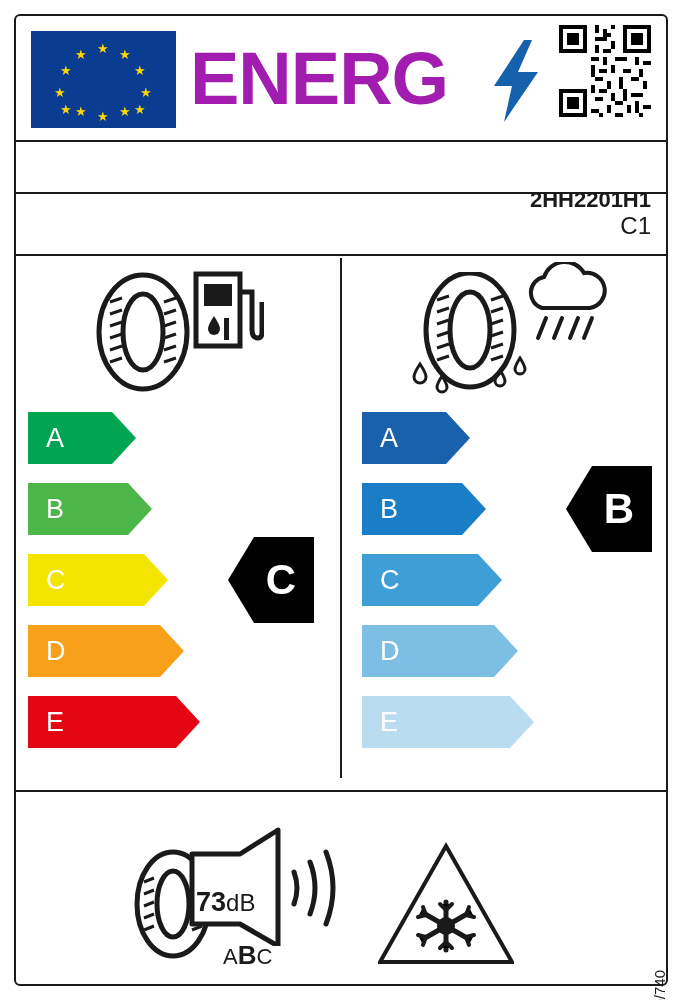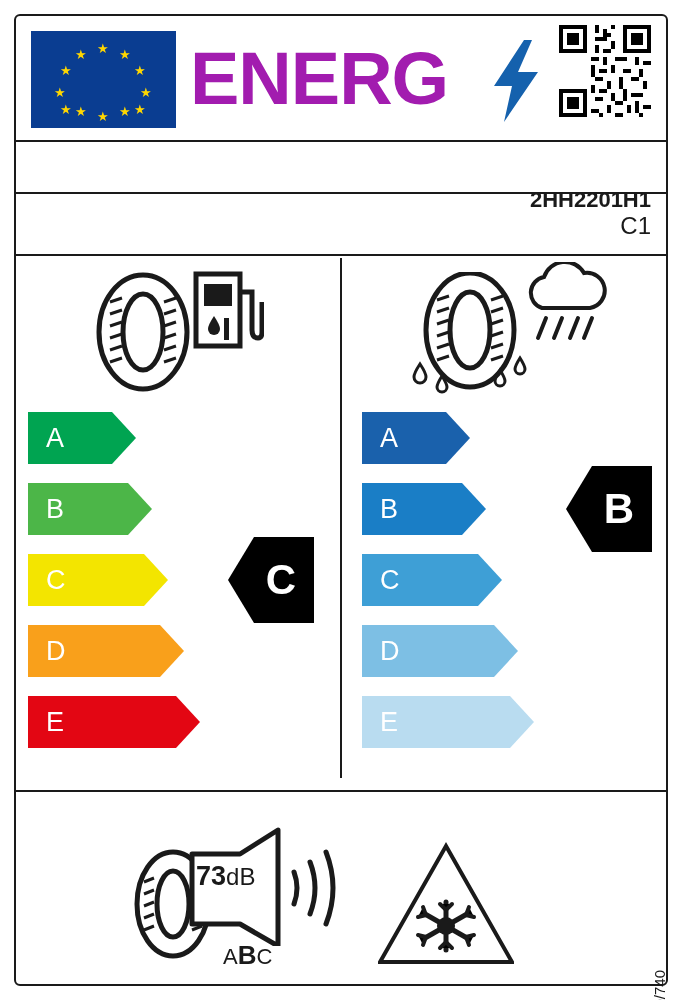--- a/index.html
+++ b/index.html
@@ -29,21 +29,21 @@
 
   
   .bar{position:absolute;height:52px;display:flex;align-items:center;}
   .bar .txt{position:absolute;left:18px;color:#fff;font-size:27px;font-weight:normal;}
 
   .grade{position:absolute;width:86px;height:86px;}
   .grade .g{position:absolute;left:0;top:0;width:68px;height:86px;display:flex;align-items:center;justify-content:center;color:#fff;font-size:42px;font-weight:bold;}
 
   
   .hdiv{position:absolute;left:16px;top:790px;width:650px;height:2px;background:#1a1a1a;}
-  .db{position:absolute;font-size:27px;font-weight:bold;}
+  .db{position:absolute;font-size:27px;font-weight:bold;margin-top:26px;}
   .dbunit{font-weight:normal;font-size:24px;}
   .abc{position:absolute;font-size:22px;}
   .abc b{font-size:26px;}
   .vtext{position:absolute;right:14px;bottom:30px;font-size:15px;transform:rotate(-90deg);transform-origin:100% 100%;white-space:nowrap;}
 </style>
 </head>
 <body>
 
 <div class="label">
   <div class="frame"></div>

